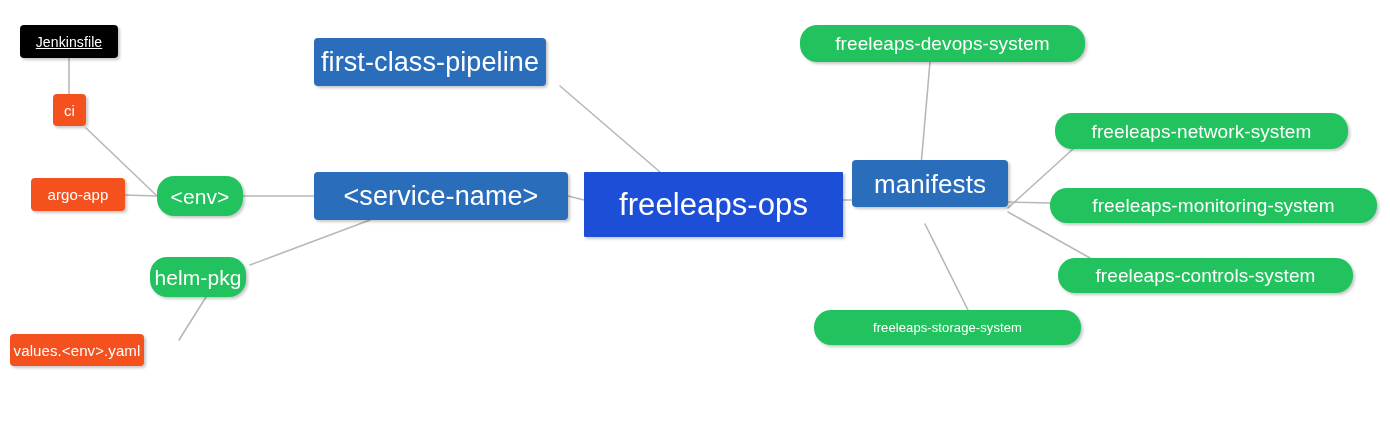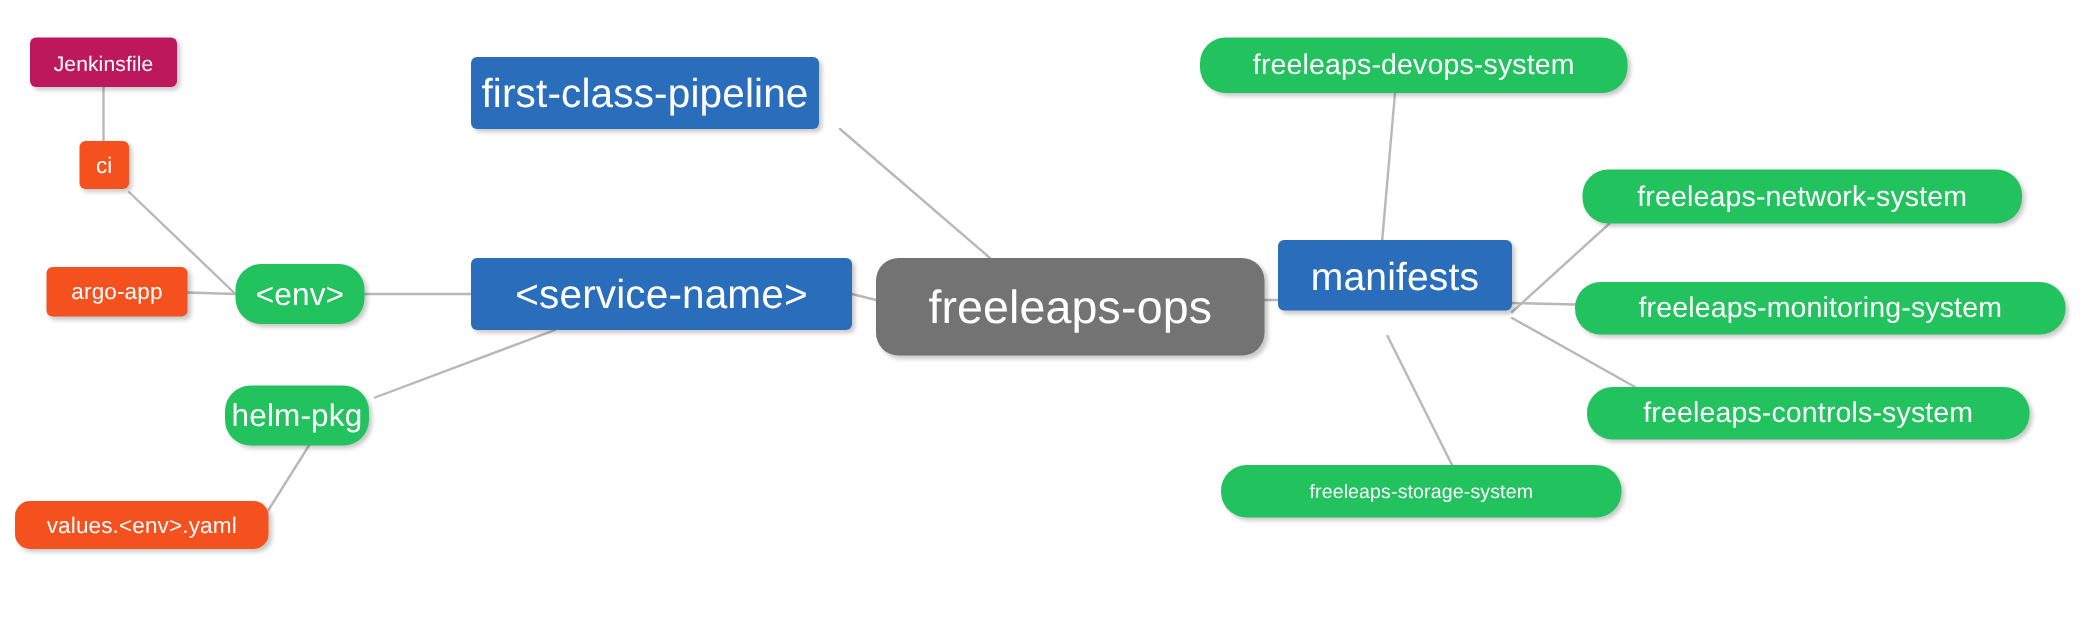--- a/index.html
+++ b/index.html
@@ -31,27 +31,27 @@
     align-items: center;
     justify-content: center;
     color: #ffffff;
     border-radius: 4px;
     white-space: nowrap;
     line-height: 1;
     box-shadow: 2px 2px 3px rgba(0, 0, 0, 0.22);
     letter-spacing: 0.1px;
   }
   .node.root {
-    background: #737373;
-    border-radius: 15px;
+    background: #1d4ed8;
+    border-radius: 1px;
     text-align: right;
   }
   .node.blue   { background: #2a6ebb; }
   .node.green  { background: #22c35e; border-radius: 17px; }
-  .node.orange { background: #be185d; }
+  .node.orange { background: #000000; text-decoration: underline; }
   .node.red    { background: #f4511e; }
 </style>
 </head>
 <body>
 
 <div id="mindmap">
   <svg id="edge-layer" viewBox="0 0 1390 421" width="1390" height="421" xmlns="http://www.w3.org/2000/svg" aria-hidden="true">
       <line x1="69" y1="58" x2="69" y2="105" stroke="#b8b8b8" stroke-width="1.6" stroke-linecap="round"></line>
       <line x1="86" y1="128" x2="157" y2="196" stroke="#b8b8b8" stroke-width="1.6" stroke-linecap="round"></line>
       <line x1="125" y1="195" x2="157" y2="196" stroke="#b8b8b8" stroke-width="1.6" stroke-linecap="round"></line>
@@ -66,21 +66,21 @@
       <line x1="1008" y1="202" x2="1050" y2="203" stroke="#b8b8b8" stroke-width="1.6" stroke-linecap="round"></line>
       <line x1="1008" y1="212" x2="1090" y2="258" stroke="#b8b8b8" stroke-width="1.6" stroke-linecap="round"></line>
       <line x1="925" y1="224" x2="968" y2="310" stroke="#b8b8b8" stroke-width="1.6" stroke-linecap="round"></line>
     </svg>
   <div id="node-layer">
       <div class="node orange" style="left: 20px; top: 25px; width: 98px; height: 33px; font-size: 14px;">Jenkinsfile</div>
       <div class="node red" style="left: 53px; top: 94px; width: 33px; height: 32px; font-size: 15px;">ci</div>
       <div class="node red" style="left: 31px; top: 178px; width: 94px; height: 33px; font-size: 15px;">argo-app</div>
       <div class="node green" style="left: 157px; top: 176px; width: 86px; height: 40px; font-size: 21px;">&lt;env&gt;</div>
       <div class="node green" style="left: 150px; top: 257px; width: 96px; height: 40px; font-size: 21px;">helm-pkg</div>
-      <div class="node red" style="left: 10px; top: 334px; width: 169px; height: 32px; font-size: 15px; border-radius: 10px;">values.&lt;env&gt;.yaml</div>
+      <div class="node red" style="left: 10px; top: 334px; width: 134px; height: 32px; font-size: 15px;">values.&lt;env&gt;.yaml</div>
       <div class="node blue" style="left: 314px; top: 38px; width: 232px; height: 48px; font-size: 27px;">first-class-pipeline</div>
       <div class="node blue" style="left: 314px; top: 172px; width: 254px; height: 48px; font-size: 27px;">&lt;service-name&gt;</div>
       <div class="node root" style="left: 584px; top: 172px; width: 259px; height: 65px; font-size: 31px;">freeleaps-ops</div>
       <div class="node blue" style="left: 852px; top: 160px; width: 156px; height: 47px; font-size: 26px;">manifests</div>
       <div class="node green" style="left: 800px; top: 25px; width: 285px; height: 37px; font-size: 19px;">freeleaps-devops-system</div>
       <div class="node green" style="left: 1055px; top: 113px; width: 293px; height: 36px; font-size: 19px;">freeleaps-network-system</div>
       <div class="node green" style="left: 1050px; top: 188px; width: 327px; height: 35px; font-size: 19px;">freeleaps-monitoring-system</div>
       <div class="node green" style="left: 1058px; top: 258px; width: 295px; height: 35px; font-size: 19px;">freeleaps-controls-system</div>
       <div class="node green" style="left: 814px; top: 310px; width: 267px; height: 35px; font-size: 13px;">freeleaps-storage-system</div>
     </div>

